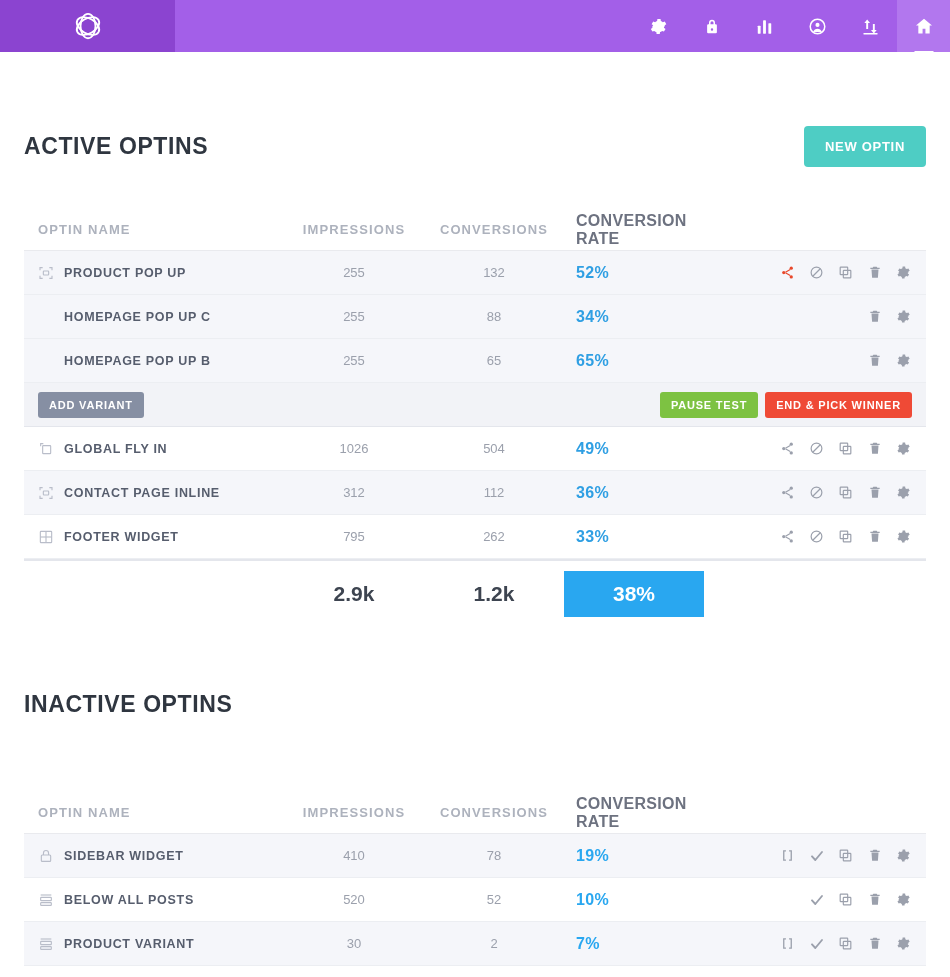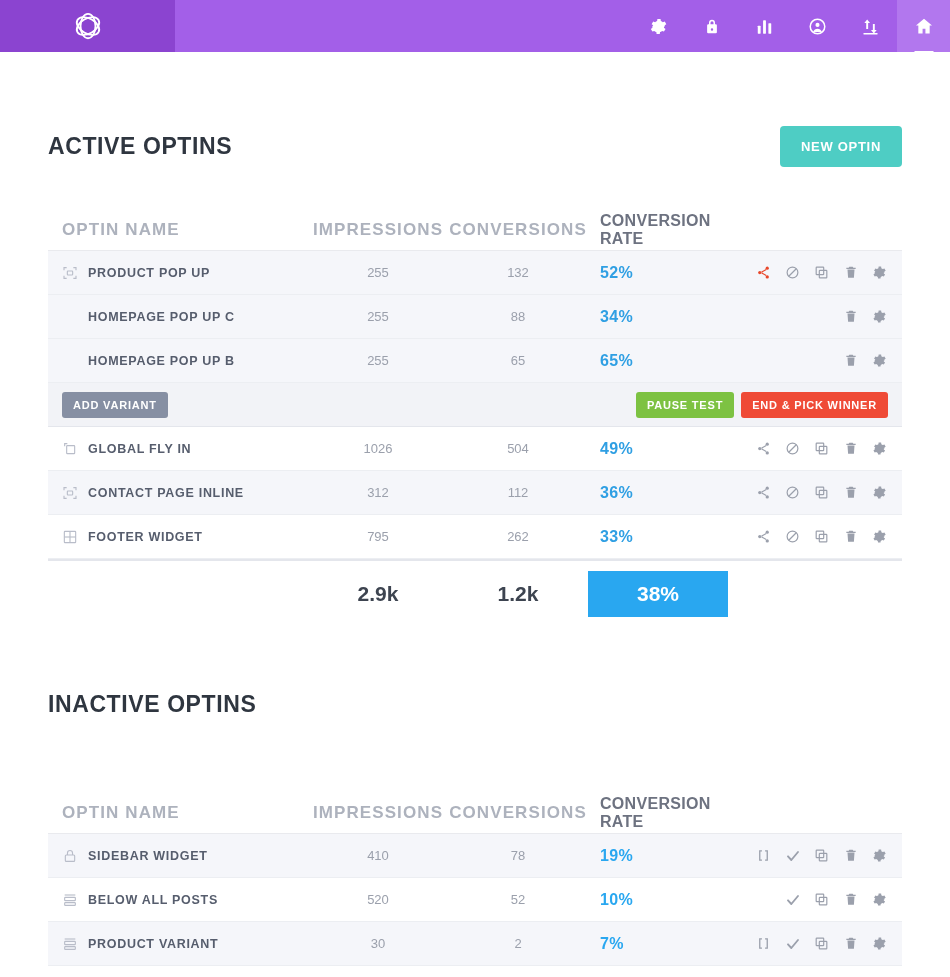--- a/index.html
+++ b/index.html
@@ -56,21 +56,21 @@
     left: 50%;
     bottom: -9px;
     transform: translateX(-50%);
     width: 0; height: 0;
     border-left: 10px solid transparent;
     border-right: 10px solid transparent;
     border-top: 10px solid #ffffff;
   }
 
   
-  .page { padding: 0 48px; }
+  .page { padding: 0 24px; }
 
   .section-head {
     display: flex;
     align-items: center;
     justify-content: space-between;
   }
   .section-title {
     font-size: 23px;
     font-weight: bold;
     color: #2f3640;
@@ -92,21 +92,21 @@
   
   .optin-table { width: 100%; }
 
   .thead {
     display: flex;
     align-items: center;
     height: 42px;
     border-bottom: 1px solid #e9eaee;
   }
   .th {
-    font-size: 17px;
+    font-size: 13px;
     font-weight: bold;
     letter-spacing: 1.1px;
     color: #adb2bd;
   }
   .th.rate { color: #6d7280; }
 
   .col-name    { width: 260px; padding-left: 14px; }
   .col-impr    { width: 140px; text-align: center; }
   .col-conv    { width: 140px; text-align: center; }
   .col-rate    { width: 140px; text-align: left; padding-left: 12px; }

